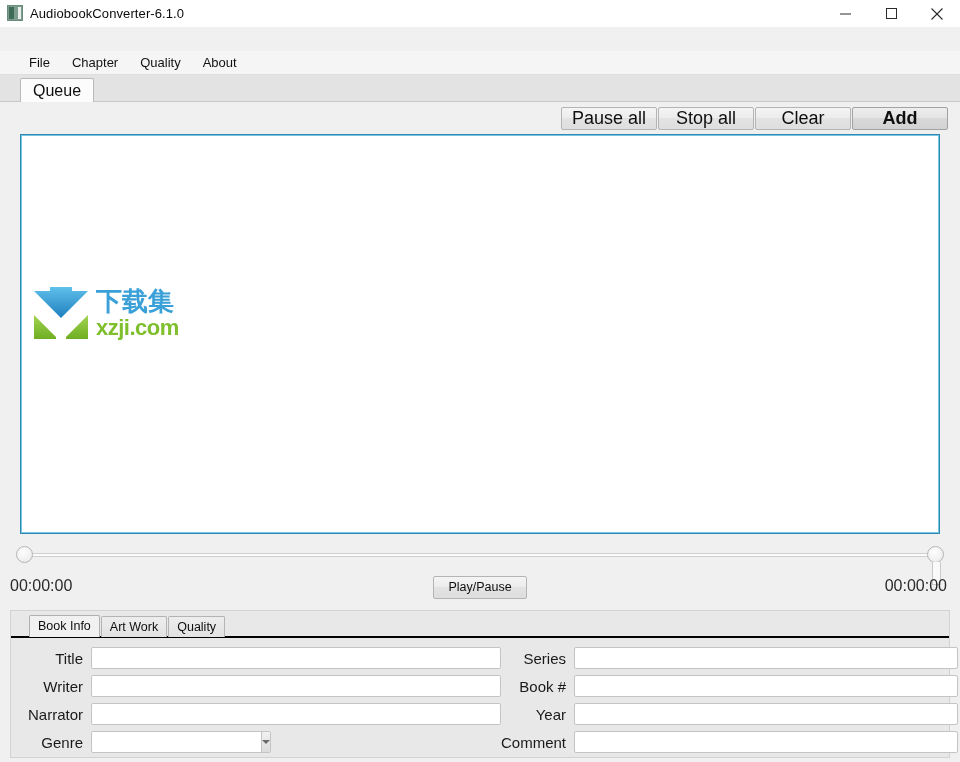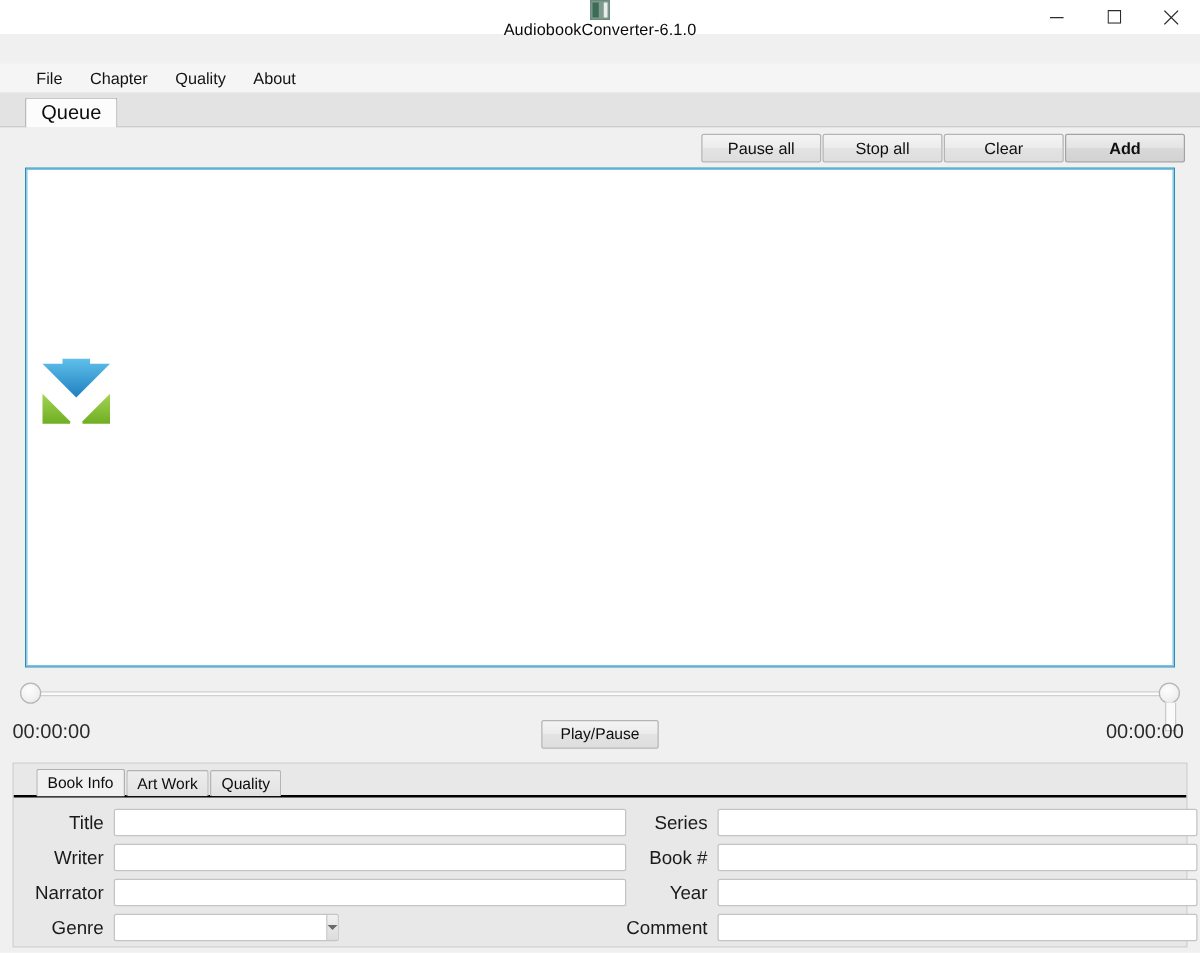--- a/index.html
+++ b/index.html
@@ -15,21 +15,20 @@
   }
 
   
   .titlebar {
     height: 27px;
     background: #ffffff;
     display: flex;
     align-items: center;
     position: relative;
     border-bottom: 1px solid #ffffff;
-    flex-direction: column;
   }
   .app-icon {
     width: 16px; height: 16px;
     margin-left: 7px; margin-right: 7px;
     position: relative;
     background: #7e9c8e;
     border: 1px solid #6a8a7c;
     flex: none;
   }
   .app-icon::before {
@@ -111,21 +110,21 @@
     background: #f0f0f0;
     display: flex;
     justify-content: flex-end;
     align-items: center;
     padding-right: 12px;
   }
   .tbtn {
     width: 96px;
     height: 23px;
     margin-left: 1px;
-    font-size: 13px;
+    font-size: 18px;
     color: #0f0f0f;
     background: linear-gradient(180deg,#f4f4f4 0%,#ececec 48%,#e3e3e3 50%,#dedede 100%);
     border: 1px solid #b4b4b4;
     border-radius: 2px;
     display: flex;
     align-items: center;
     justify-content: center;
     white-space: nowrap;
     text-align: right;
   }
@@ -391,20 +390,24 @@
           </linearGradient>
           <linearGradient id="ggreen" x1="0" y1="0" x2="0" y2="1">
             <stop offset="0%" stop-color="#a3d452"></stop>
             <stop offset="100%" stop-color="#6fae23"></stop>
           </linearGradient>
         </defs>
         <path d="M2 6 L18 6 L18 2 L40 2 L40 6 L56 6 L29 33 Z" fill="url(#gblue)"></path>
         <path d="M2 54 L2 30 L24 52 L24 54 Z" fill="url(#ggreen)"></path>
         <path d="M56 54 L56 30 L34 52 L34 54 Z" fill="url(#ggreen)"></path>
       </svg>
+      <div class="wm-text">
+        <span class="wm-cn">下载集</span>
+        <span class="wm-en">xzji.com</span>
+      </div>
     </div>
   </div>
 </div>
 
 <div class="slider-row">
   <div class="slider-track"></div>
   <div class="slider-knob left"></div>
   <div class="slider-knob right"></div>
 </div>
 

